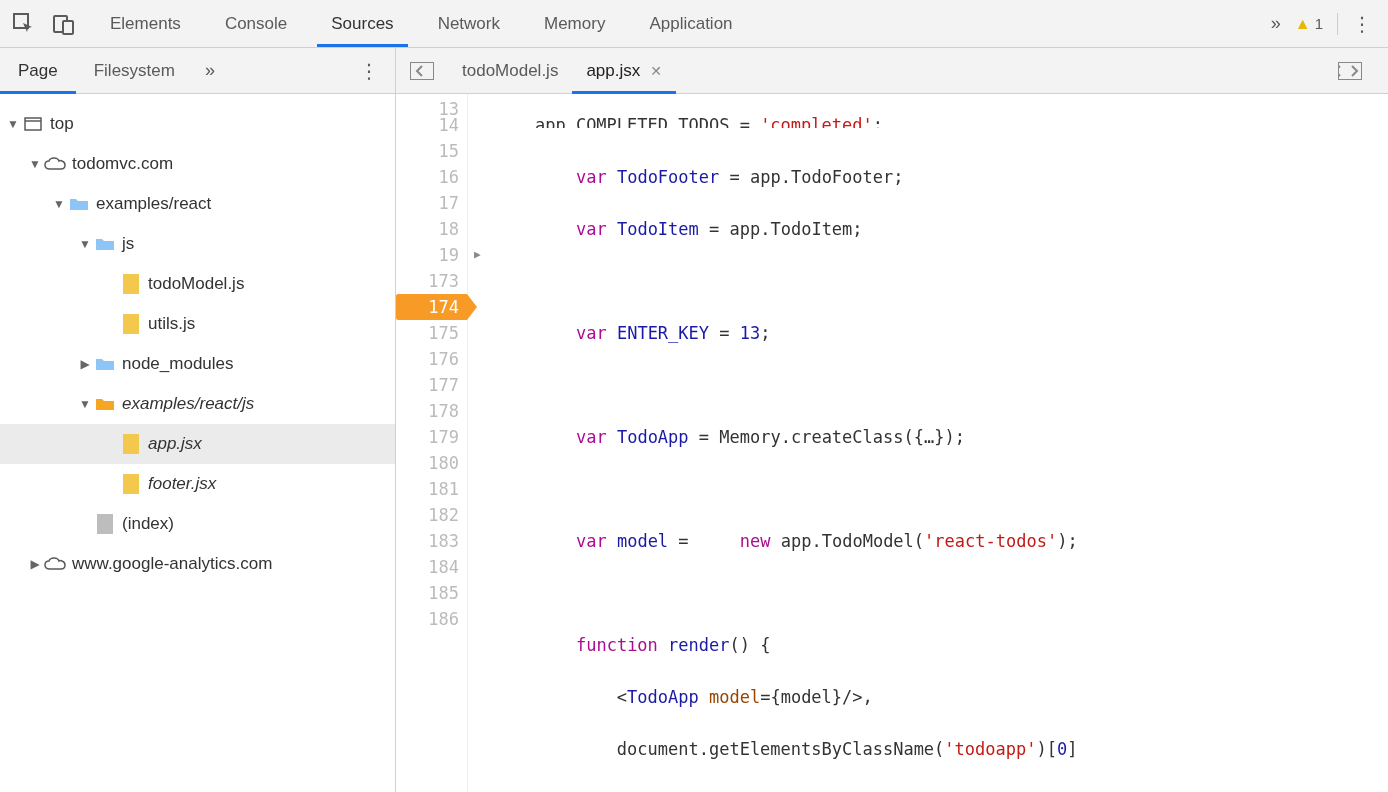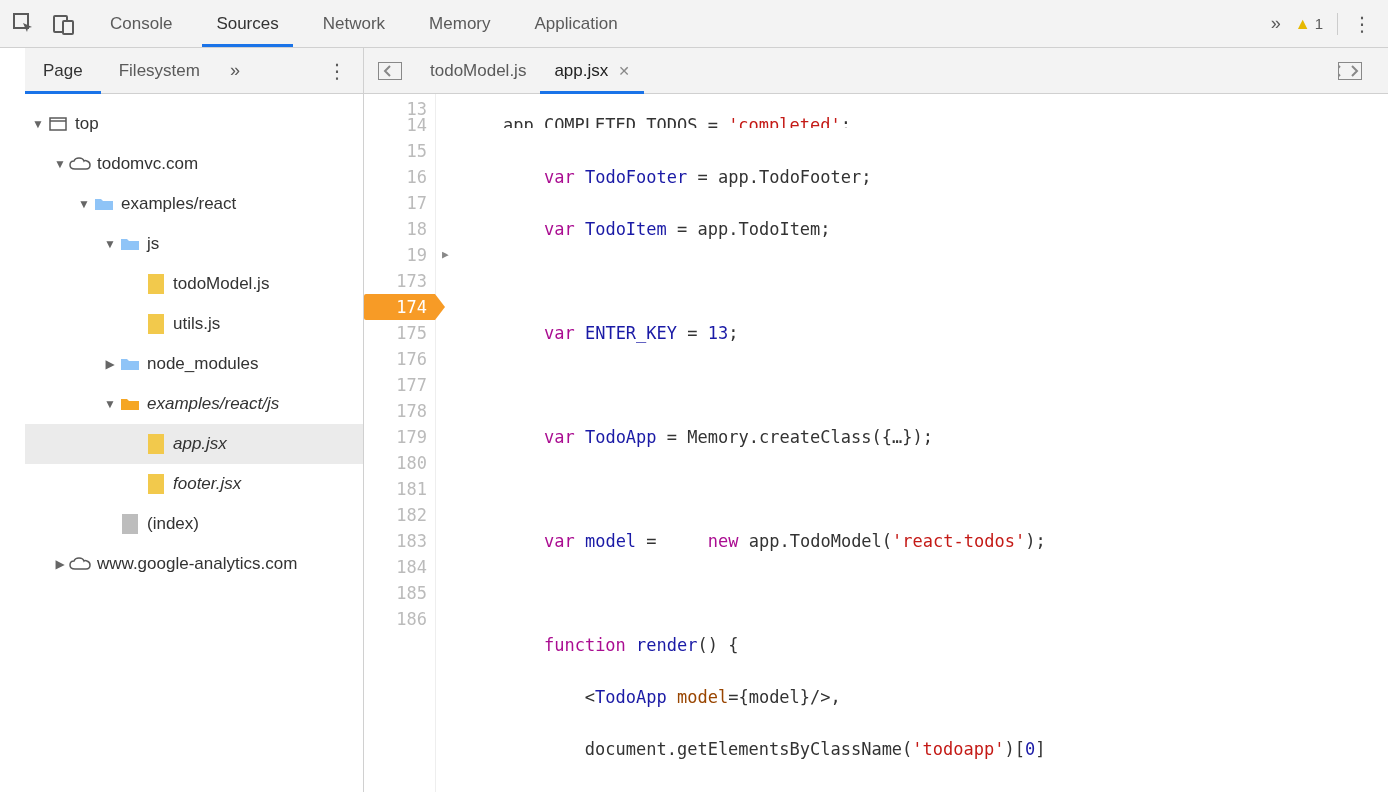--- a/index.html
+++ b/index.html
@@ -17,21 +17,21 @@
   .chevrons { font-size: 18px; color: #5a5a5a; cursor: pointer; }
   .warning-badge { display: flex; align-items: center; gap: 4px; color: #5a5a5a; font-size: 15px; }
   .warning-triangle { color: #e6b800; font-size: 16px;}
   .divider-v { width: 1px; height: 22px; background: #ccc; }
   .kebab { font-size: 20px; color: #5a5a5a; cursor: pointer; }
   
   
   .main { display: flex; height: calc(792px - 48px); }
   
   
-  .sidebar { width: 364px; border-right: 1px solid #d0d0d0; display: flex; flex-direction: column; background: #fff; padding-left: 25px; }
+  .sidebar { width: 396px; border-right: 1px solid #d0d0d0; display: flex; flex-direction: column; background: #fff; }
   .sidebar-tabs { height: 46px; display: flex; align-items: center; border-bottom: 1px solid #d0d0d0; background: #f3f3f3; position: relative; }
   .sidebar-tab { padding: 0 18px; font-size: 17px; color: #5a5a5a; height: 100%; display: flex; align-items: center; cursor: pointer; position: relative; }
   .sidebar-tab.active { color: #333; }
   .sidebar-tab.active::after { content: ''; position: absolute; bottom: -1px; left: 0; right: 0; height: 3px; background: #1a73e8; }
   .sidebar-more { margin-left: 12px; font-size: 18px; color: #5a5a5a; cursor: pointer; }
   .sidebar-kebab { margin-left: auto; margin-right: 16px; font-size: 20px; color: #5a5a5a; cursor: pointer; }
   
   
   .tree { padding-top: 10px; overflow: auto; flex: 1; }
   .tree-row { display: flex; align-items: center; height: 40px; font-size: 17px; color: #333; cursor: pointer; white-space: nowrap; }
@@ -85,20 +85,21 @@
         </svg>
     </span>
     <span class="icon-btn">
       <svg width="22" height="22" viewBox="0 0 22 22">
           <rect x="1" y="3" width="13" height="16" fill="none" stroke="#5a5a5a" stroke-width="2" rx="1"></rect>
           <rect x="10" y="8" width="10" height="13" fill="#f3f3f3" stroke="#5a5a5a" stroke-width="2" rx="1"></rect>
         </svg>
     </span>
   </div>
   <div class="panel-tabs">
+    <div class="panel-tab">Elements</div>
     <div class="panel-tab">Console</div>
     <div class="panel-tab active">Sources</div>
     <div class="panel-tab">Network</div>
     <div class="panel-tab">Memory</div>
     <div class="panel-tab">Application</div>
   </div>
   <div class="toolbar-right">
     <span class="chevrons">»</span>
     <div class="warning-badge">
       <span class="warning-triangle">▲</span>

